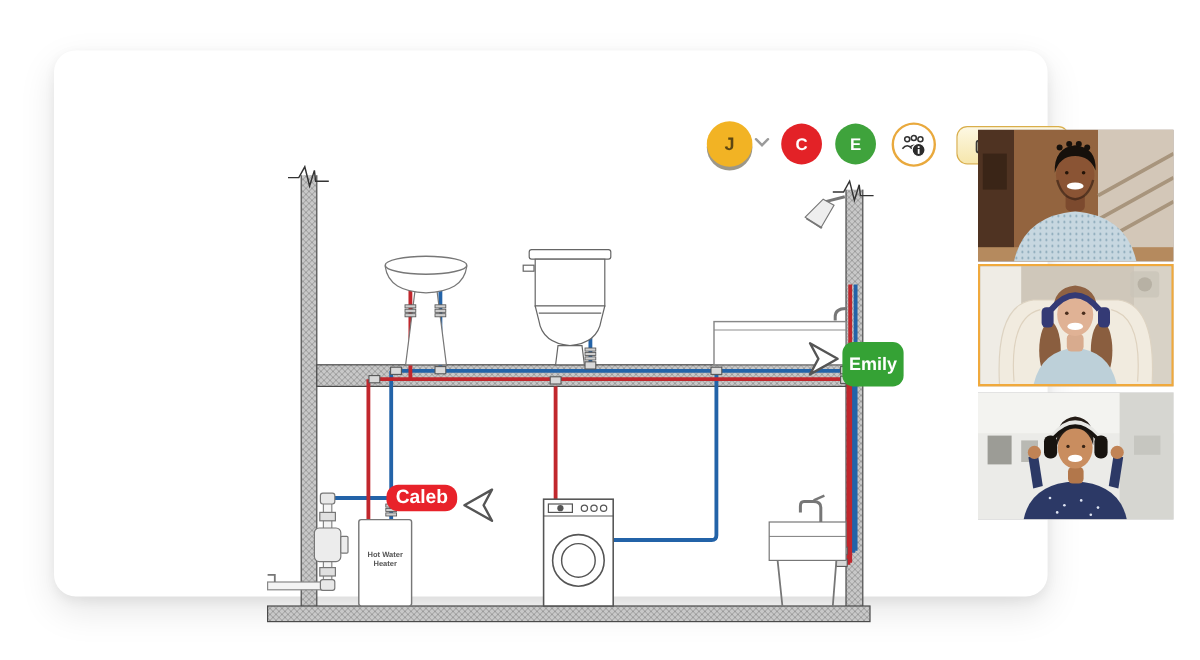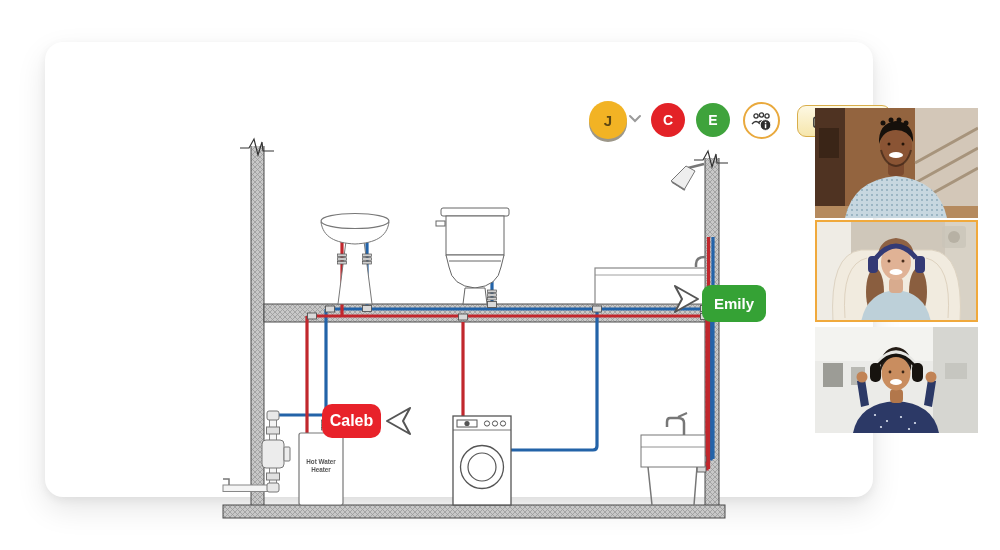--- a/index.html
+++ b/index.html
@@ -25,22 +25,22 @@
   .members-btn{position:absolute;left:698px;top:60px;width:37px;height:37px;border-radius:50%;
     background:#fff;border:2.5px solid #E9A93D;box-sizing:border-box;
     display:flex;align-items:center;justify-content:center;cursor:pointer;}
   .share-btn{position:absolute;left:752px;top:63px;height:32px;padding:0 13px;
     display:flex;align-items:center;gap:7px;border-radius:9px;
     border:1.5px solid #D9AE4A;background:linear-gradient(#FDF8E3,#F6E6AC);
     color:#3a3a3a;font-size:15px;font-weight:600;cursor:pointer;box-sizing:border-box;}
   
   .cursor-label{position:absolute;display:flex;align-items:center;justify-content:center;
     color:#fff;font-weight:bold;border-radius:10px;}
-  .caleb-label{left:322px;top:404px;width:59px;height:34px;background:#E8222A;font-size:16px;}
-  .emily-label{left:702px;top:285px;width:64px;height:37px;background:#35A235;font-size:15px;border-radius:9px;}
+  .caleb-label{left:322px;top:404px;width:59px;height:22px;background:#E8222A;font-size:16px;}
+  .emily-label{left:702px;top:285px;width:51px;height:37px;background:#35A235;font-size:15px;border-radius:9px;}
   .cursor-svg{position:absolute;}
   .caleb-cursor{left:384px;top:405px;}
   .emily-cursor{left:673px;top:283px;}
   
   .diagram{position:absolute;left:170px;top:95px;}
   
   .video-col{position:absolute;left:815px;top:108px;width:163px;}
   .vtile{position:absolute;left:0;width:163px;overflow:hidden;cursor:pointer;background:#ccc;}
   .vtile svg{display:block;}
   .vt1{top:0;height:110px;}

